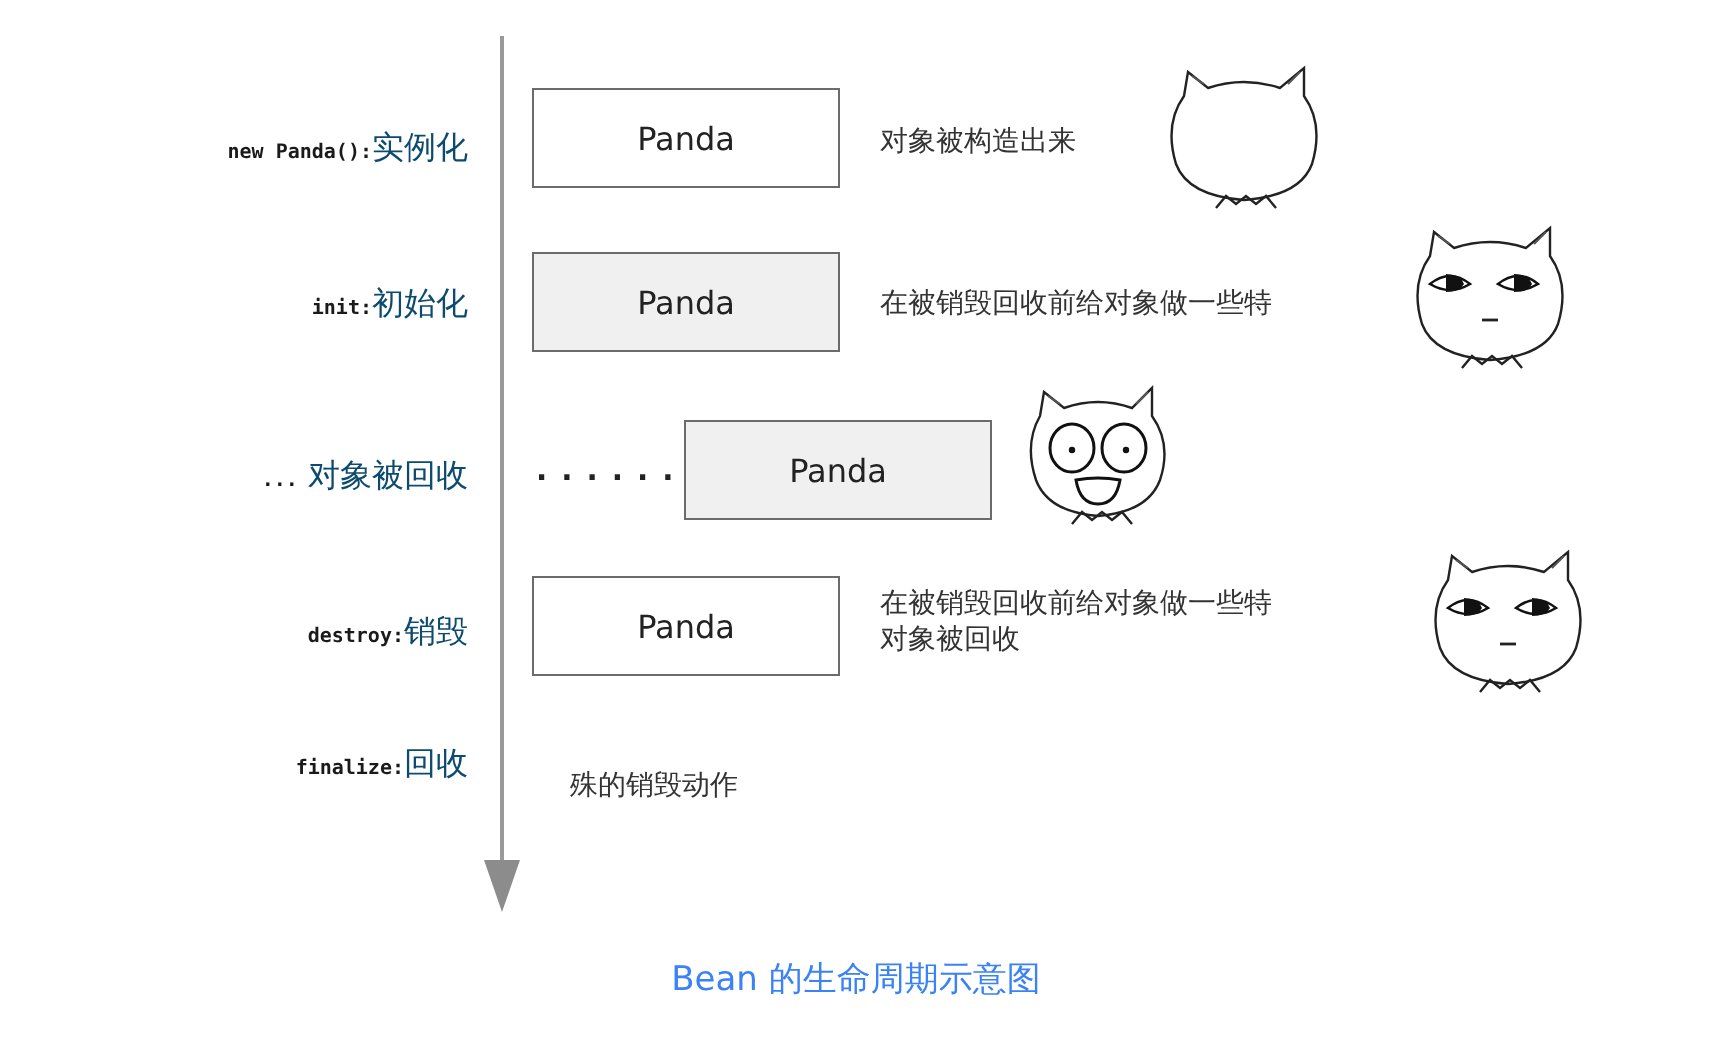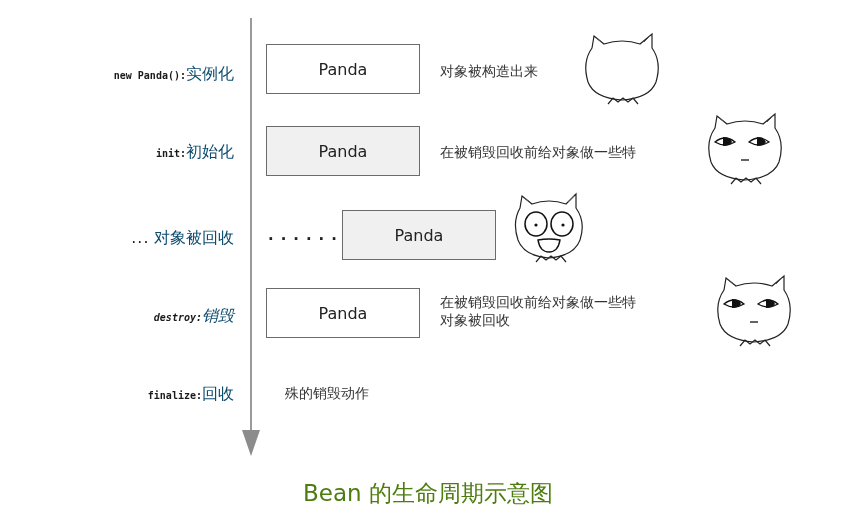--- a/index.html
+++ b/index.html
@@ -14,42 +14,42 @@
                     border-left: 9px solid transparent; border-right: 9px solid transparent;
                     border-top: 26px solid #8c8c8c; }
   .panda-box { position: absolute; width: 154px; height: 50px; border: 1.5px solid #6b6b6b;
                box-sizing: border-box; display: flex; align-items: center; justify-content: center;
                font-family: "DejaVu Sans", sans-serif; font-size: 16px; color: #222; }
   .panda-box.white { background: #ffffff; }
   .panda-box.gray { background: #f0f0f0; }
   .note { position: absolute; font-size: 14px; color: #333; line-height: 18px; }
   .dots { position: absolute; left: 266px; top: 225px; font-size: 16px; letter-spacing: 3px; color: #222;
           font-family: "DejaVu Sans Mono", monospace; font-weight: bold; }
-  .caption { position: absolute; left: 0; width: 856px; top: 478px; text-align: center; font-size: 23px; color: #4d7c0f; }
+  .caption { position: absolute; left: 0; width: 856px; top: 478px; text-align: center; font-size: 17px; color: #3b82f6; }
   .cat { position: absolute; }
 </style>
 </head>
 <body>
 
 <div class="timeline-line"></div>
 <div class="timeline-arrow"></div>
 
 <div class="stage-label" style="top:64px;">
   <span class="code">new Panda():</span><span class="desc">实例化</span>
 </div>
 <div class="stage-label" style="top:142px;">
   <span class="code">init:</span><span class="desc">初始化</span>
 </div>
 <div class="stage-label" style="top:228px;">
   <span class="code">...</span> <span class="desc">对象被回收</span>
 </div>
-<div class="stage-label" style="top:306px;font-style:italic;">
+<div class="stage-label" style="top:306px;">
   <span class="code">destroy:</span><span class="desc">销毁</span>
 </div>
-<div class="stage-label" style="top:384px;margin-left:29px;">
+<div class="stage-label" style="top:372px;margin-left:29px;">
   <span class="code">finalize:</span><span class="desc">回收</span>
 </div>
 
 <div class="panda-box white" style="left:266px; top:44px;">Panda</div>
 <div class="panda-box gray" style="left:266px; top:126px;">Panda</div>
 <div class="dots">......</div>
 <div class="panda-box gray" style="left:342px; top:210px;">Panda</div>
 <div class="panda-box white" style="left:266px; top:288px;">Panda</div>
 
 <div class="note" style="left:440px; top:62px;">对象被构造出来</div>

